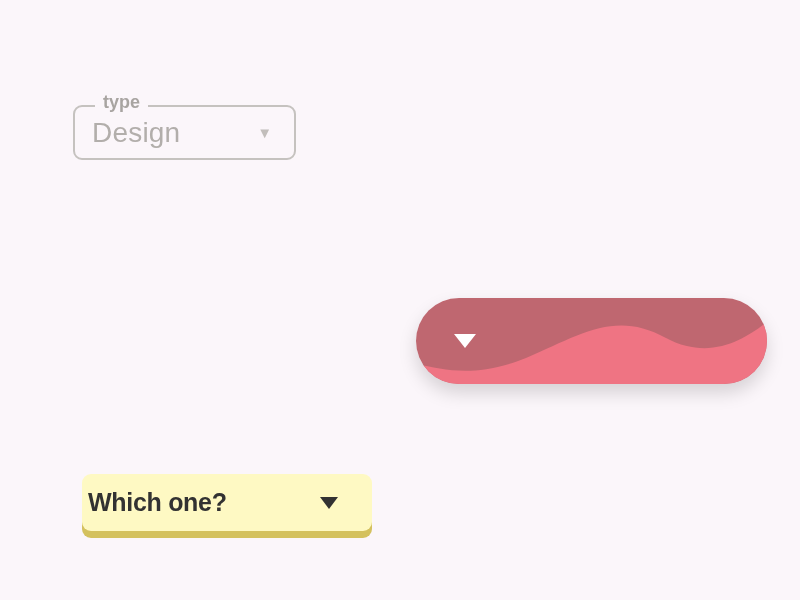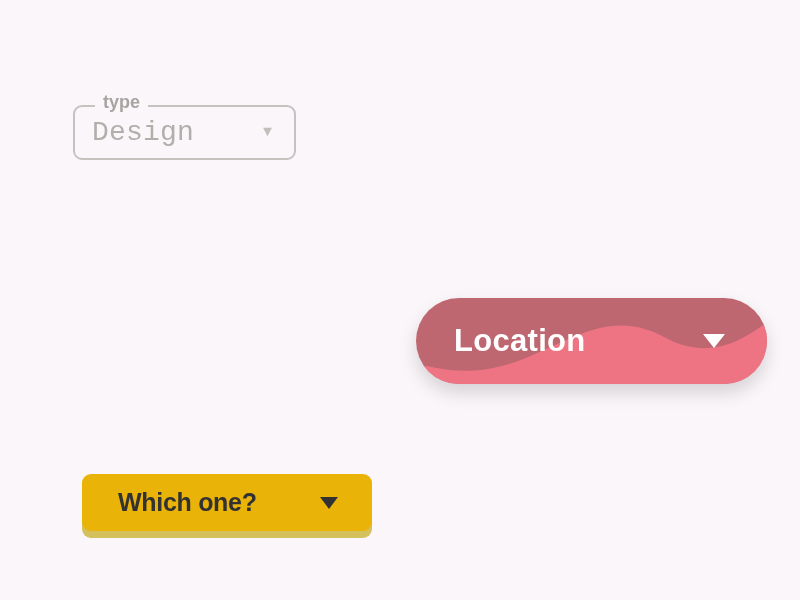--- a/index.html
+++ b/index.html
@@ -25,21 +25,20 @@
     }
     .select-1 .box {
       width: 100%;
       height: 100%;
       border: 2px solid #c5c2bf;
       border-radius: 9px;
       display: flex;
       align-items: center;
       justify-content: space-between;
       padding: 0 22px 0 17px;
-      font-family: Liberation Mono, monospace;
     }
     .select-1 .label {
       position: absolute;
       top: -13px;
       left: 22px;
       background: #fbf6fa;
       padding: 0 8px;
       color: #a8a4a1;
       font-size: 18px;
       font-weight: 700;
@@ -102,27 +101,27 @@
       border-top: 14px solid #fff;
     }
 
     
     .select-3 {
       position: absolute;
       top: 474px;
       left: 82px;
       width: 290px;
       height: 57px;
-      background: #eab308;
+      background: #fef9c3;
       border-radius: 9px;
       box-shadow: 0 7px 0 #d4c15e;
       display: flex;
       align-items: center;
       justify-content: space-between;
-      padding: 0 34px 0 36px;
+      padding: 0 34px 0 6px;
     }
     .select-3 .label {
       color: #323232;
       font-size: 25px;
       font-weight: 700;
       font-family: "Arial Narrow", Arial, sans-serif;
       letter-spacing: -0.3px;
     }
     .select-3 .chev {
       width: 0;
@@ -141,20 +140,19 @@
     <span class="value">Design</span>
     <span class="chev">▼</span>
   </div>
 </div>
 
 <div class="select-2">
   <div class="bg-top"></div>
   <svg class="wave" viewBox="0 0 351 86" preserveAspectRatio="none">
     <path d="M0,86 L0,66 C30,72 60,80 110,60 C165,36 200,12 250,40 C295,64 330,40 351,24 L351,86 Z" fill="#ef7483"></path>
   </svg>
-  <span class="label">Location</span>
   <span class="chev"></span>
 </div>
 
 <div class="select-3">
   <span class="label">Which one?</span>
   <span class="chev"></span>
 </div>
 
 </body></html>

